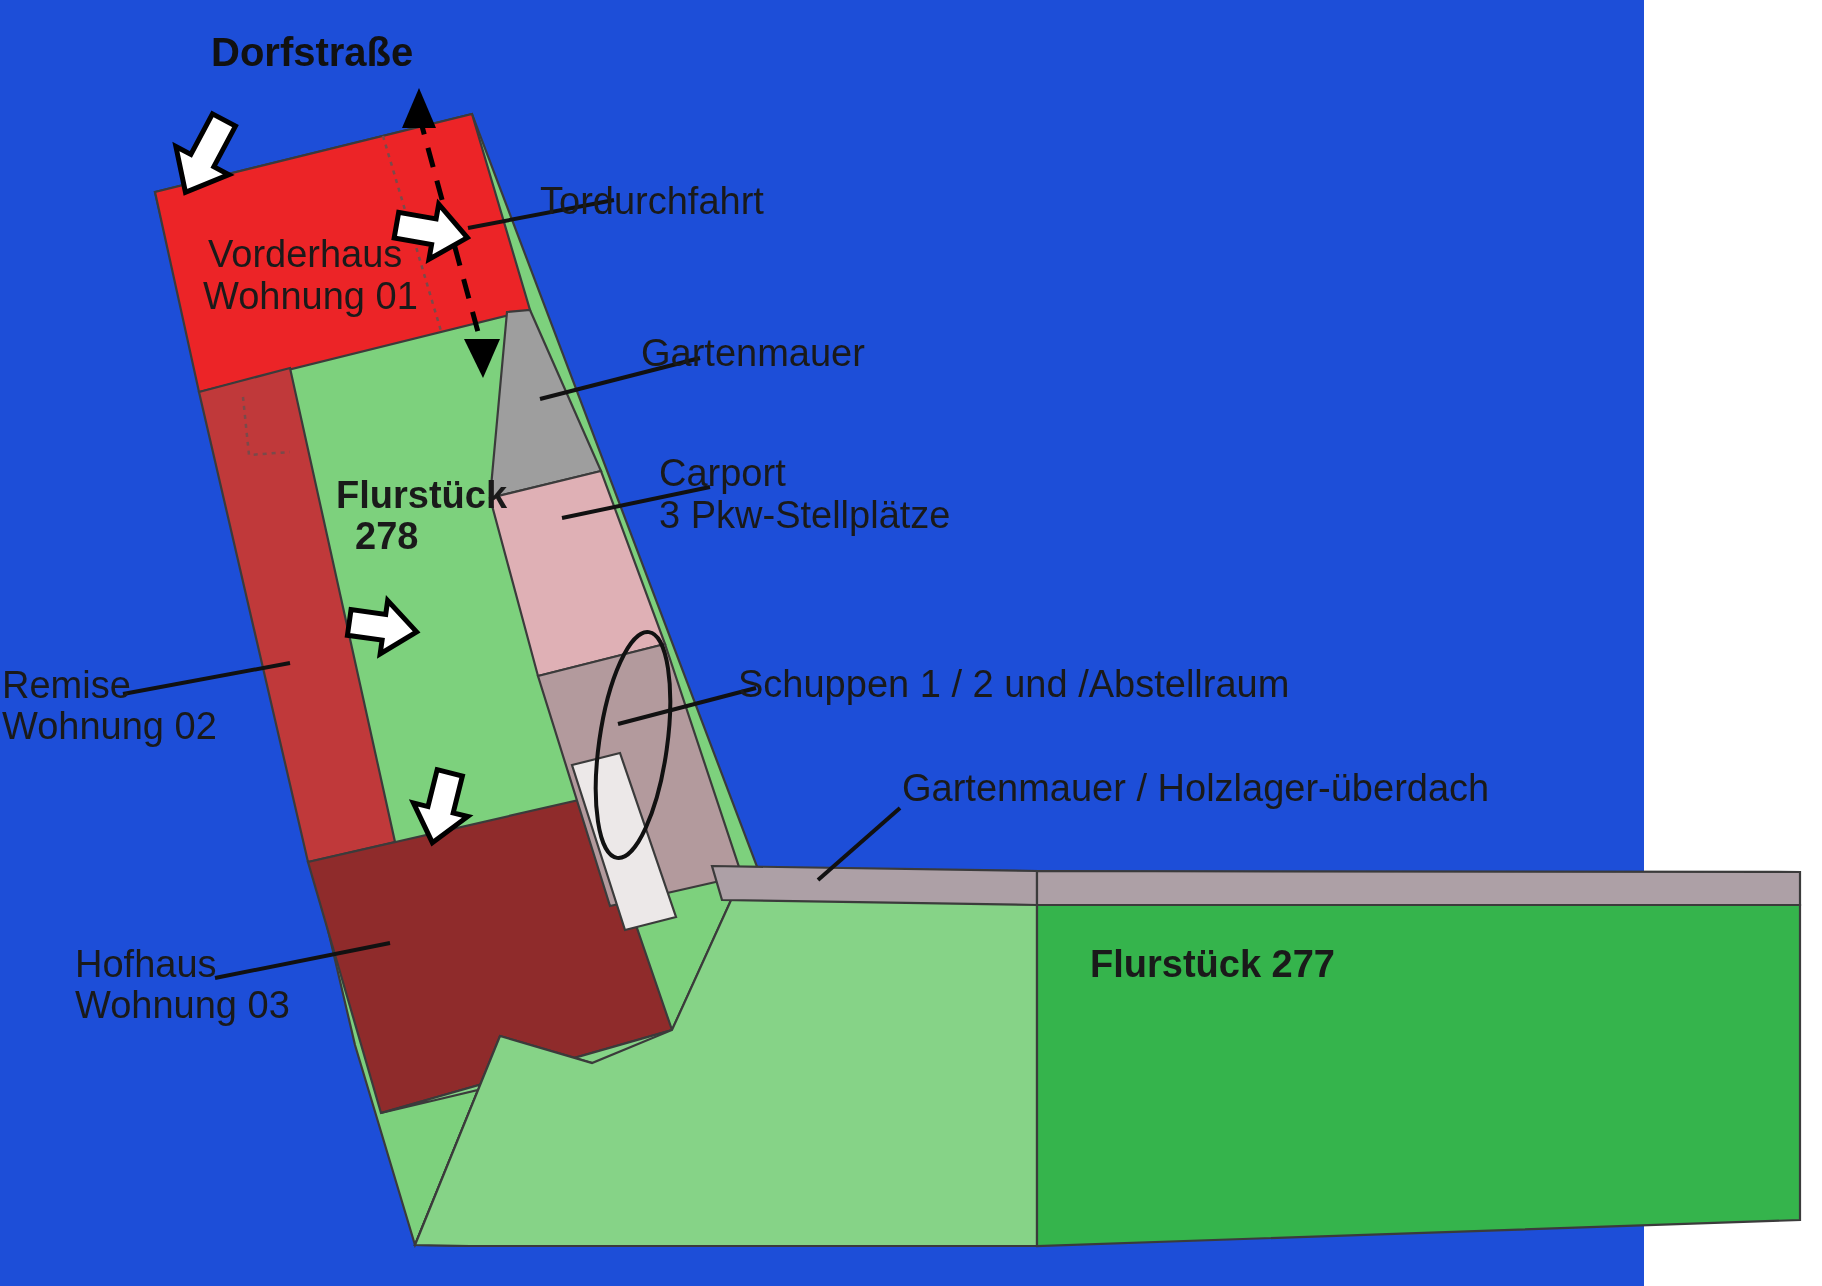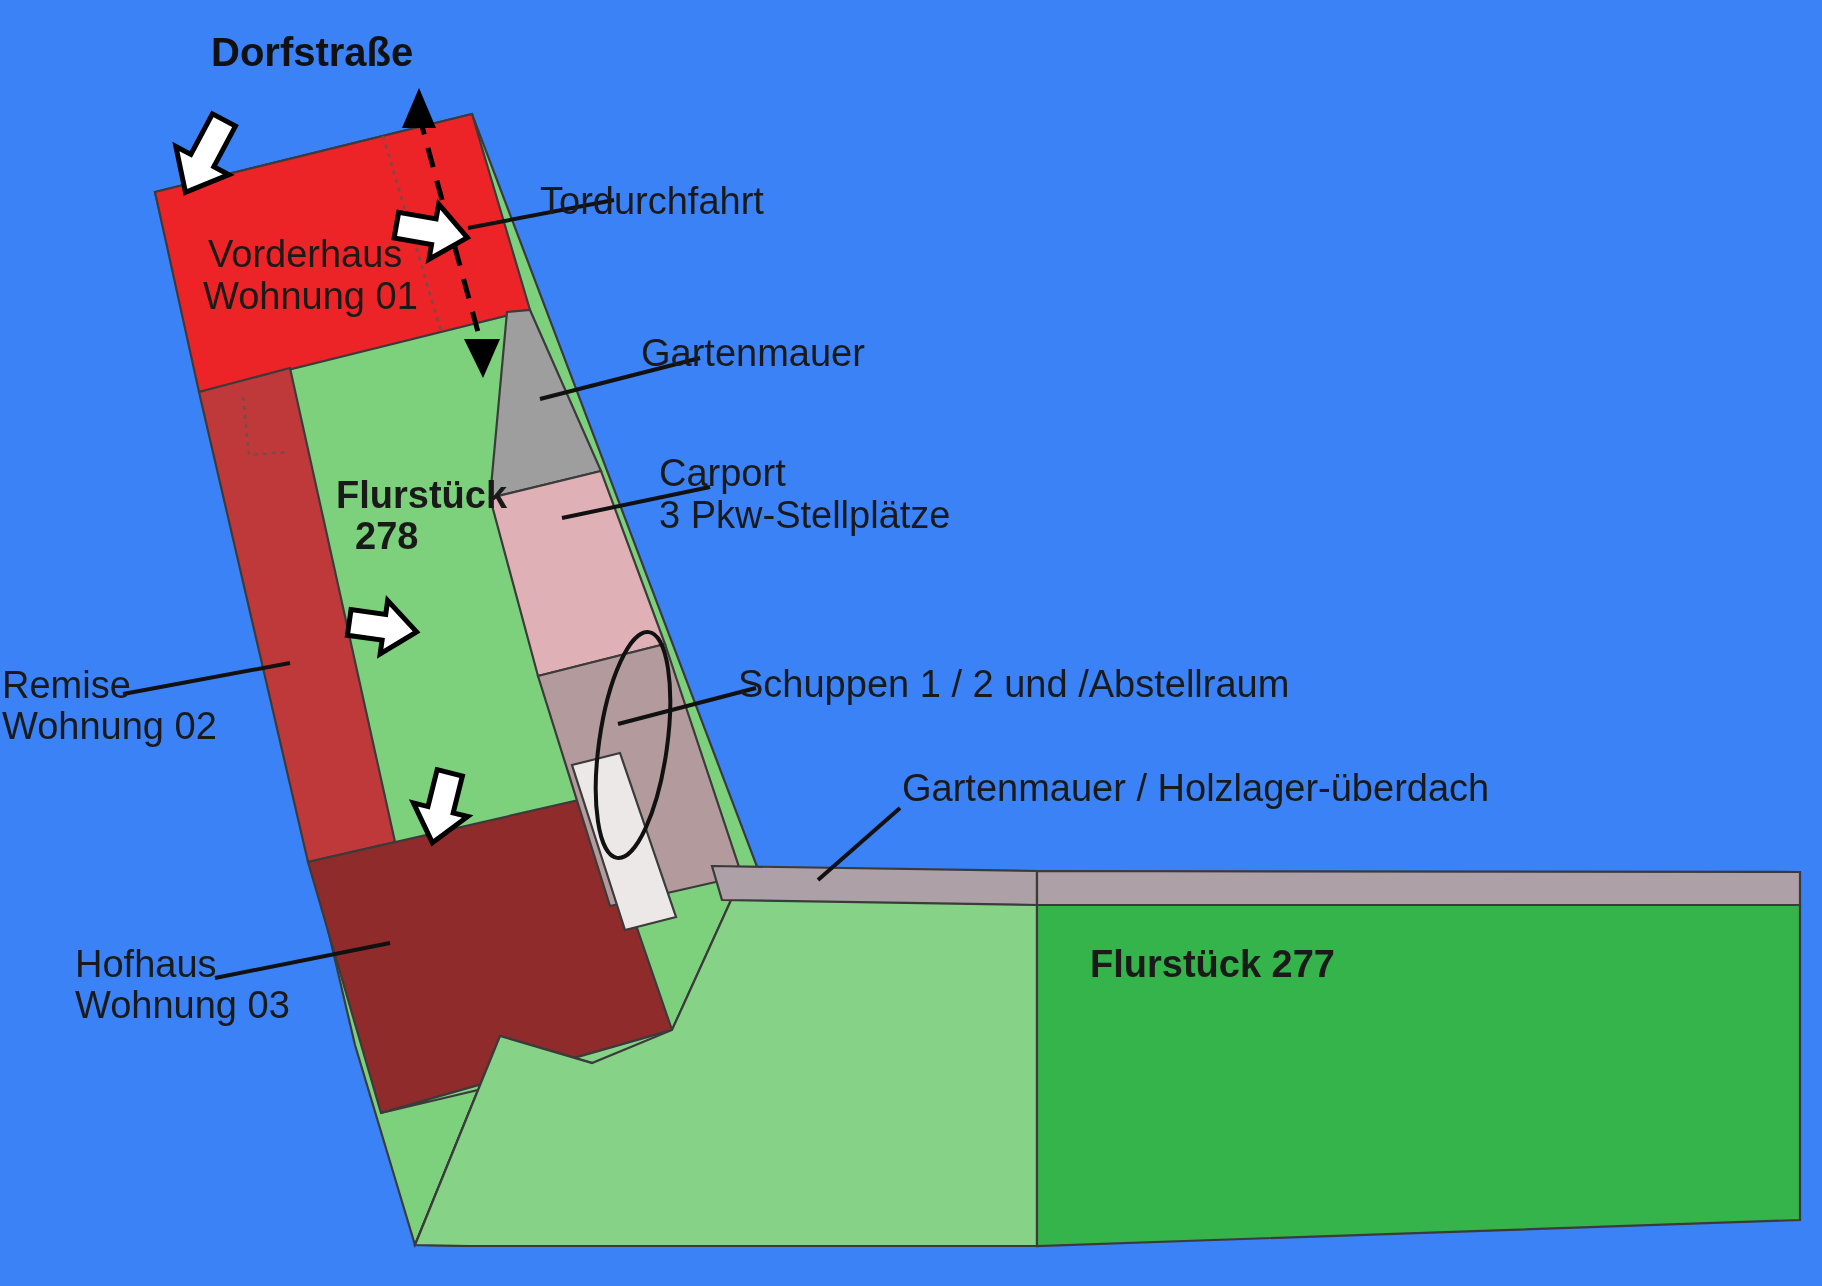--- a/index.html
+++ b/index.html
@@ -8,23 +8,23 @@
     background: #ffffff;
   }
   body {
     width: 1822px;
     height: 1286px;
     font-family: "Liberation Sans", sans-serif;
     overflow: hidden;
   }
   #plan-root {
     position: relative;
-    width: 1822px;
+    width: 1644px;
     height: 1286px;
-    background: #3b82f6;
+    background: #1d4ed8;
   }
   svg.plan-svg {
     display: block;
     width: 1822px;
     height: 1286px;
   }
   text.lbl {
     font-family: "Liberation Sans", sans-serif;
     fill: #1a1a1a;
     font-size: 38px;

